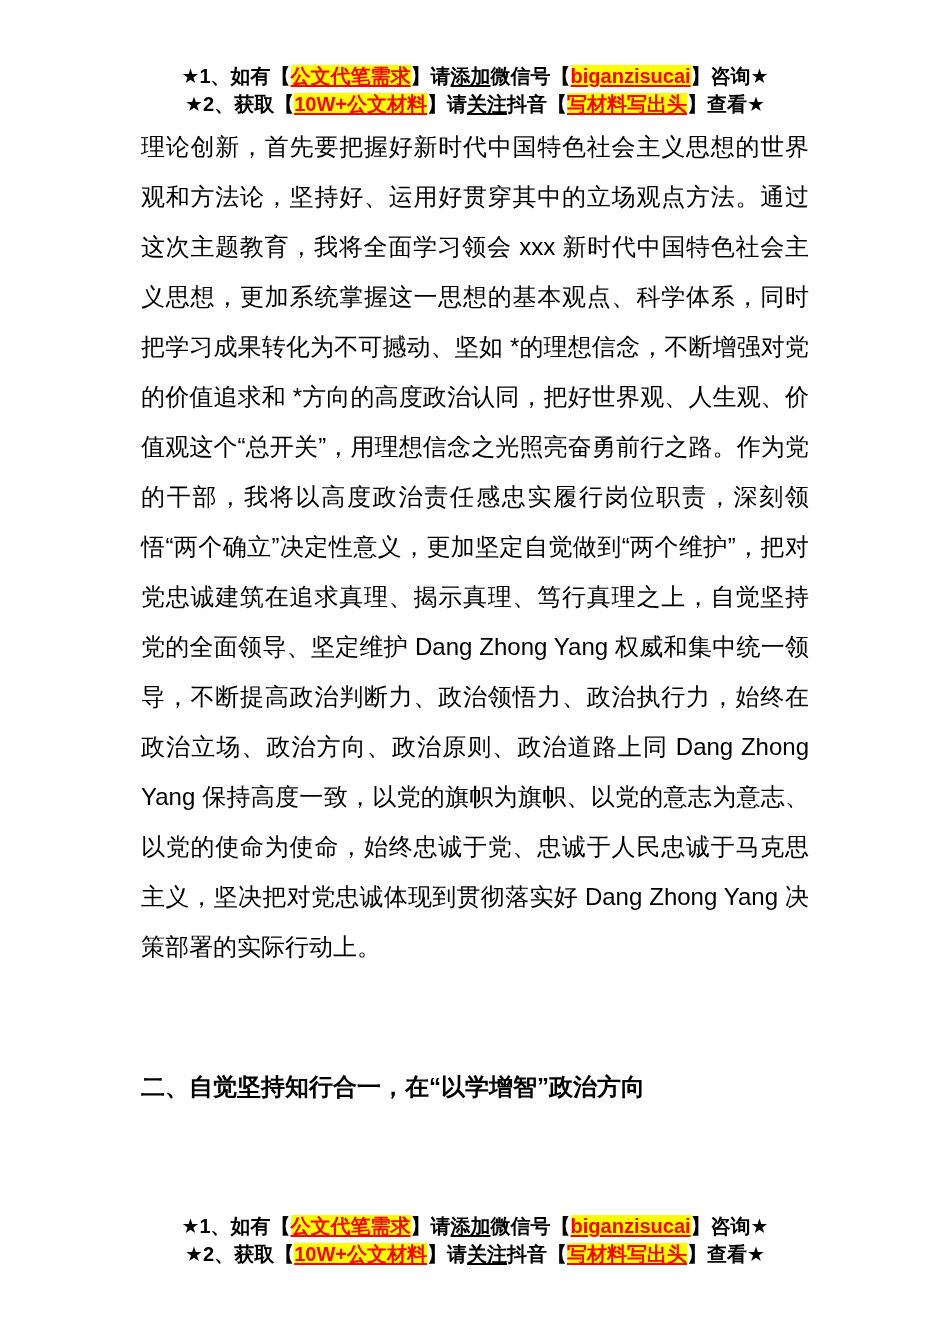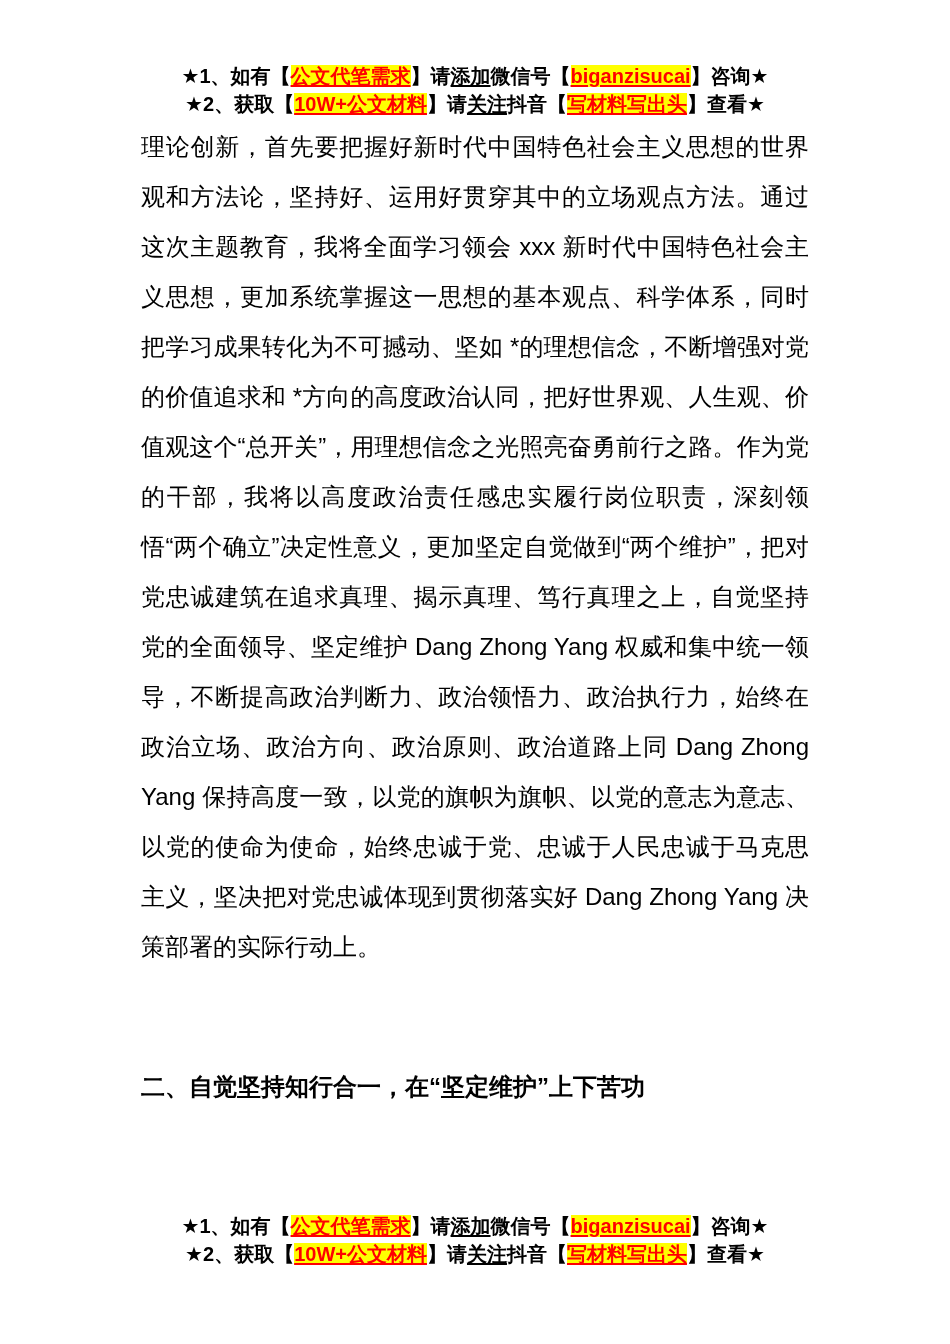--- a/index.html
+++ b/index.html
@@ -36,21 +36,21 @@
     <div>
       <span>★1、如有【</span><span class="hl">公文代笔需求</span><span>】请</span><span class="uln">添加</span><span>微信号【</span><span class="hl">biganzisucai</span><span>】咨询★</span>
     </div>
     <div>
       <span>★2、获取【</span><span class="hl">10W+公文材料</span><span>】请</span><span class="uln">关注</span><span>抖音【</span><span class="hl">写材料写出头</span><span>】查看★</span>
     </div>
   </div>
 
   <p class="para" id="p1">理论创新，首先要把握好新时代中国特色社会主义思想的世界观和方法论，坚持好、运用好贯穿其中的立场观点方法。通过这次主题教育，我将全面学习领会 xxx 新时代中国特色社会主义思想，更加系统掌握这一思想的基本观点、科学体系，同时把学习成果转化为不可撼动、坚如 *的理想信念，不断增强对党的价值追求和 *方向的高度政治认同，把好世界观、人生观、价值观这个“总开关”，用理想信念之光照亮奋勇前行之路。作为党的干部，我将以高度政治责任感忠实履行岗位职责，深刻领悟“两个确立”决定性意义，更加坚定自觉做到“两个维护”，把对党忠诚建筑在追求真理、揭示真理、笃行真理之上，自觉坚持党的全面领导、坚定维护 Dang Zhong Yang 权威和集中统一领导，不断提高政治判断力、政治领悟力、政治执行力，始终在政治立场、政治方向、政治原则、政治道路上同 Dang Zhong Yang 保持高度一致，以党的旗帜为旗帜、以党的意志为意志、以党的使命为使命，始终忠诚于党、忠诚于人民忠诚于马克思主义，坚决把对党忠诚体现到贯彻落实好 Dang Zhong Yang 决策部署的实际行动上。</p>
 
-  <p class="para" id="heading">二、自觉坚持知行合一，在“坚定维护”上下苦功</p>
+  <p class="para" id="heading">二、自觉坚持知行合一，在“以学增智”政治方向</p>
 
 
   <div class="promo" id="promo-bottom">
     <div>
       <span>★1、如有【</span><span class="hl">公文代笔需求</span><span>】请</span><span class="uln">添加</span><span>微信号【</span><span class="hl">biganzisucai</span><span>】咨询★</span>
     </div>
     <div>
       <span>★2、获取【</span><span class="hl">10W+公文材料</span><span>】请</span><span class="uln">关注</span><span>抖音【</span><span class="hl">写材料写出头</span><span>】查看★</span>
     </div>
   </div>

